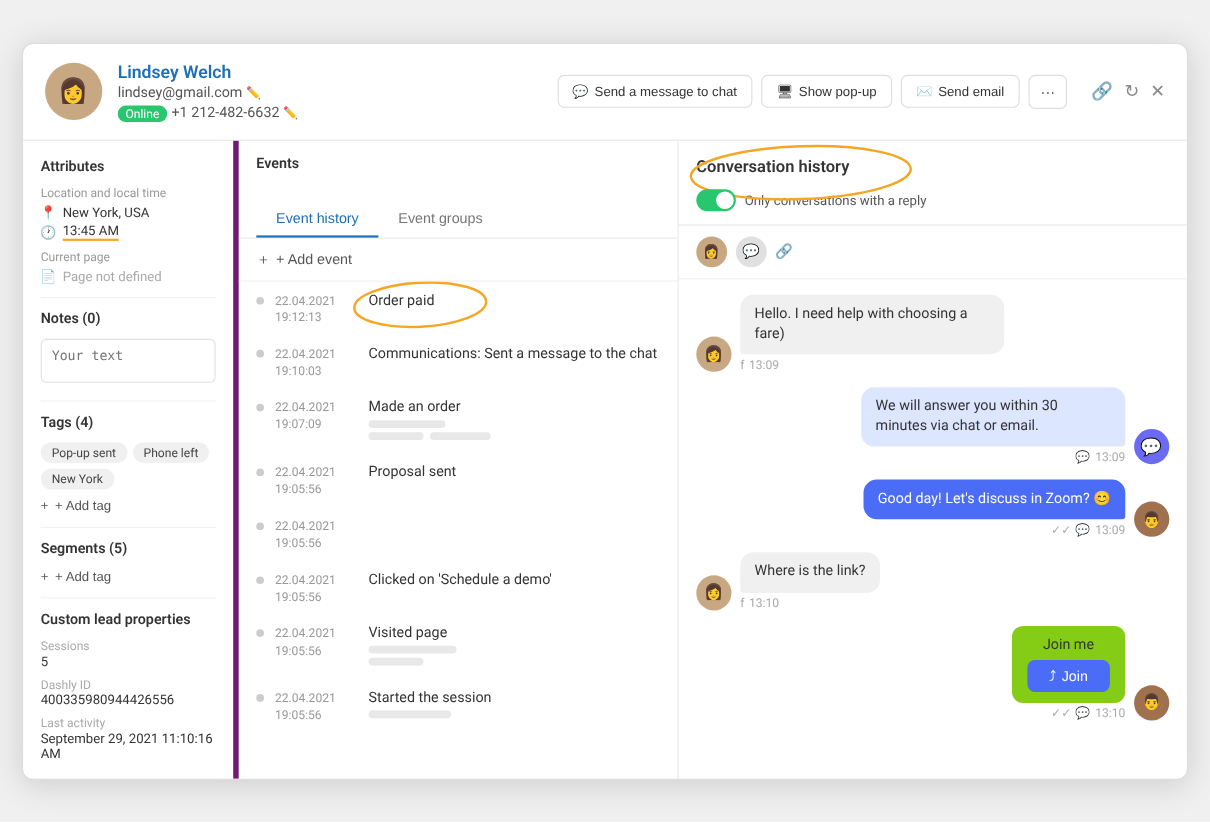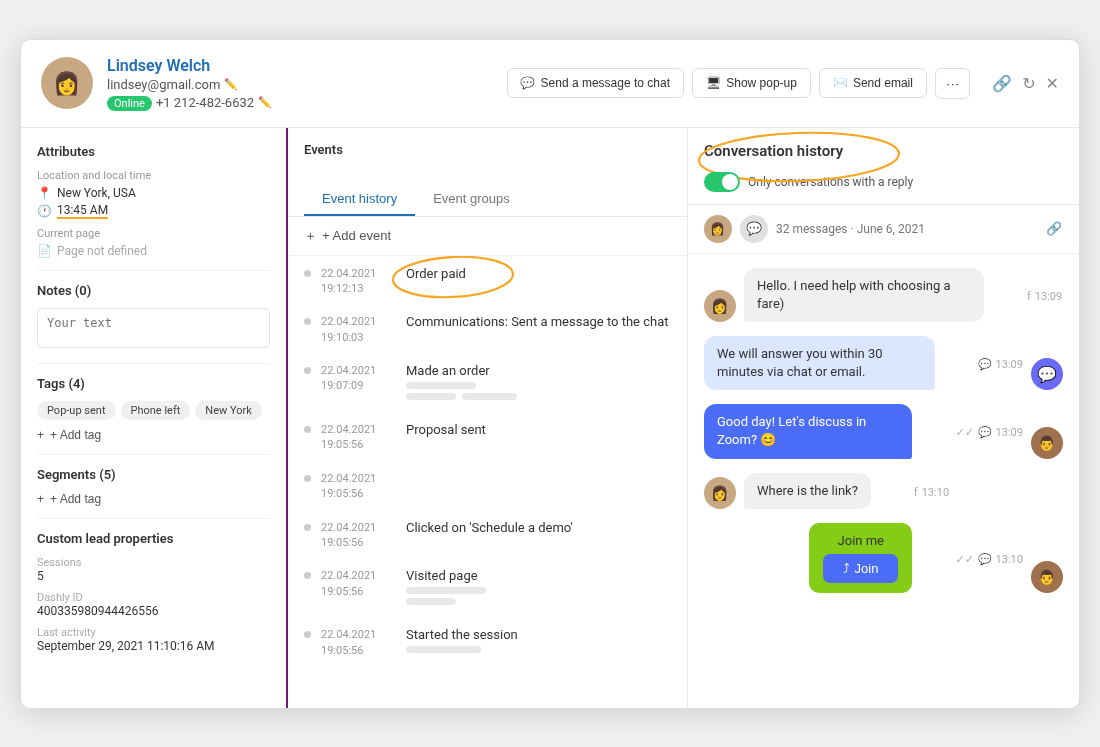--- a/index.html
+++ b/index.html
@@ -96,22 +96,22 @@
     .wc-btn { background: none; border: none; cursor: pointer; color: #888; font-size: 16px; }
 
     
     .body {
       display: flex;
       height: 580px;
     }
 
     
     .sidebar {
-      width: 267px;
-      border-right: 2px solid #701a75;
+      width: 196px;
+      border-right: 5px solid #701a75;
       padding: 16px;
       overflow-y: auto;
       flex-shrink: 0;
     }
     .section-title {
       font-size: 13px;
       font-weight: 600;
       color: #333;
       margin-bottom: 10px;
     }
@@ -302,21 +302,21 @@
       max-width: 240px;
       padding: 9px 13px;
       border-radius: 12px;
       font-size: 13px;
       line-height: 1.4;
       position: relative;
     }
     .bubble.left { background: #f0f0f0; color: #333; border-bottom-left-radius: 3px; }
     .bubble.right { background: #4a6cf7; color: #fff; border-bottom-right-radius: 3px; }
     .bubble.light-right { background: #dce6ff; color: #333; border-bottom-right-radius: 3px; }
-    .msg-col { display: flex; flex-direction: row; gap: 43px; }
+    .msg-col { display: flex; flex-direction: column; }
     .msg-meta { display: flex; align-items: center; gap: 4px; font-size: 11px; color: #aaa; margin-top: 3px; }
     .fb-icon { font-size: 11px; }
 
     .join-card {
       background: #84cc16;
       border-radius: 10px;
       padding: 10px 14px;
       font-size: 13px;
       color: #333;
       text-align: center;
@@ -556,21 +556,20 @@
         </div>
         <div class="toggle-row">
           <div class="toggle"></div>
           <span class="toggle-label">Only conversations with a reply</span>
         </div>
       </div>
 
       <div class="conv-meta">
         <div class="avatar-sm">👩</div>
         <div class="avatar-sm" style="background:#e0e0e0; font-size:13px;">💬</div>
-        <div class="conv-meta-info">32 messages · June 6, 2021</div>
         <span class="link-icon">🔗</span>
       </div>
 
       <div class="messages">
 
         <div class="msg-row">
           <div class="msg-avatar">👩</div>
           <div class="msg-col">
             <div class="bubble left">Hello. I need help with choosing a fare)</div>
             <div class="msg-meta">

